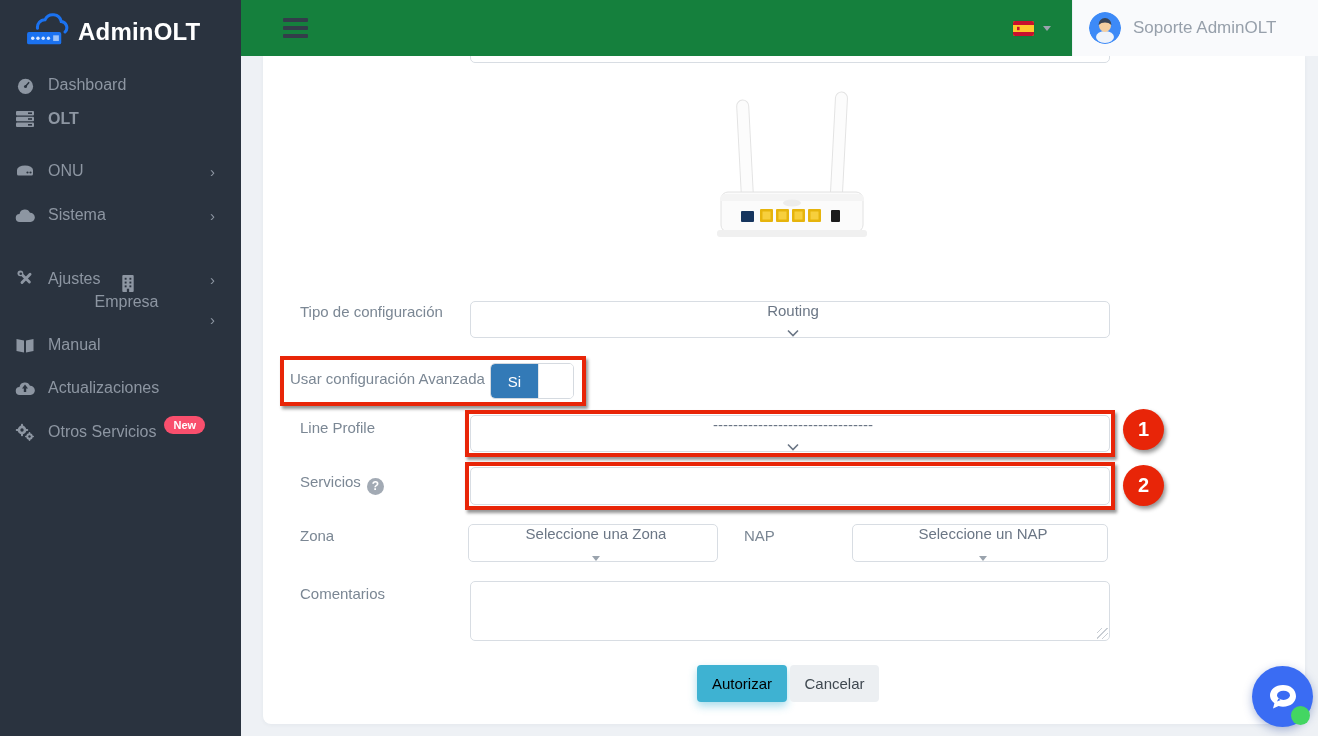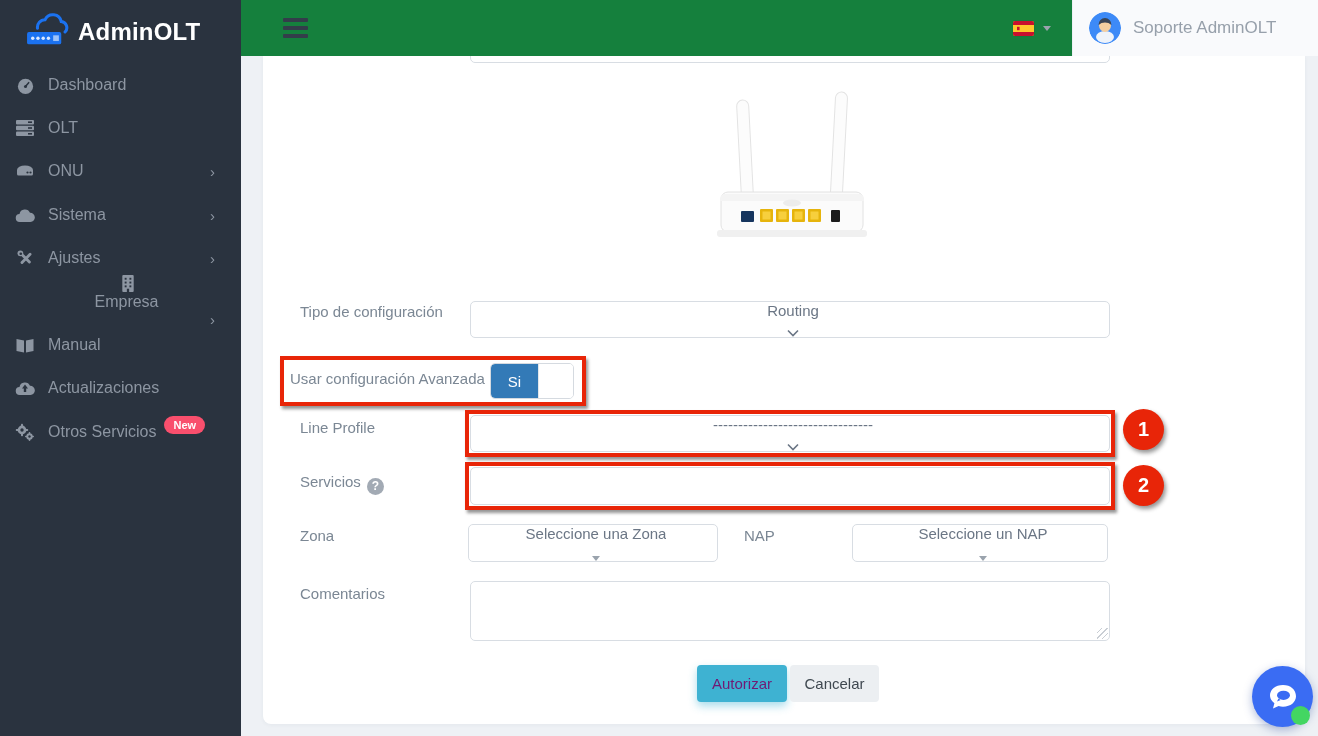--- a/index.html
+++ b/index.html
@@ -56,21 +56,21 @@
   .toggle .on { width:47px; background:#337ab7; color:#fff; font-size:15px; display:flex; align-items:center; justify-content:center; border-radius:4px 0 0 4px; }
   .toggle .knob { flex:1; background:#ffffff; border-left:1px solid #e3e7ea; }
 
   
   .red-box { border:4px solid #e82508; box-shadow:2px 3px 3px rgba(20,20,20,.45); pointer-events:none; z-index:10; }
   .red-circle { width:41px; height:41px; border-radius:50%; background:#e82508; color:#fff; font-size:20px; font-weight:bold;
                 display:flex; align-items:center; justify-content:center; box-shadow:2px 3px 4px rgba(20,20,20,.45); z-index:10; }
 
   
   .btn { height:37px; border:none; border-radius:4px; font-size:15px; font-family:"Liberation Sans",sans-serif; cursor:pointer; }
-  .btn-authorize { width:90px; background:#3eb2d2; color:#701a75; box-shadow:0 4px 8px rgba(62,178,210,.45); }
+  .btn-authorize { width:90px; background:#3eb2d2; color:#000000; box-shadow:0 4px 8px rgba(62,178,210,.45); }
   .btn-cancel { width:89px; background:#eceff2; color:#3f4850; }
 
   
   #chat-btn { left:1252px; top:666px; width:61px; height:61px; border-radius:50%; background:#3a6cf3;
               display:flex; align-items:center; justify-content:center; cursor:pointer; z-index:40;
               box-shadow:0 3px 10px rgba(30,60,150,.35); }
   #chat-online { left:1291px; top:706px; width:19px; height:19px; border-radius:50%; background:#43d662; z-index:41; }
 </style>
 </head>
 <body>
@@ -95,21 +95,21 @@
       <span class="ic">
         <svg width="19" height="19" viewBox="0 0 20 20">
             <circle cx="10" cy="11" r="8" fill="#8d96a2"></circle>
             <rect x="9.2" y="5" width="1.6" height="6.5" rx="0.8" fill="#2a333f" transform="rotate(40 10 11)"></rect>
             <circle cx="10" cy="11" r="1.6" fill="#2a333f"></circle>
           </svg>
       </span>
       <span class="lbl">Dashboard</span>
     </div>
 
-    <div class="abs nav-item" style="top:114px;">
+    <div class="abs nav-item" style="top:105px;font-weight:bold;">
       <span class="ic">
         <svg width="20" height="18" viewBox="0 0 20 18">
             <rect x="1" y="1" width="18" height="4.4" rx="1" fill="#8d96a2"></rect>
             <rect x="1" y="6.8" width="18" height="4.4" rx="1" fill="#8d96a2"></rect>
             <rect x="1" y="12.6" width="18" height="4.4" rx="1" fill="#8d96a2"></rect>
             <rect x="13" y="2.4" width="4" height="1.6" fill="#2a333f"></rect>
             <rect x="13" y="8.2" width="4" height="1.6" fill="#2a333f"></rect>
             <rect x="13" y="14" width="4" height="1.6" fill="#2a333f"></rect>
           </svg>
       </span>
@@ -131,21 +131,21 @@
     <div class="abs nav-item" style="top:201px;">
       <span class="ic">
         <svg width="20" height="15" viewBox="0 0 20 15">
             <path d="M5 14 a4 4 0 0 1 -0.5-8 a5.5 5.5 0 0 1 10.5-1.2 a4.3 4.3 0 0 1 0.5 9.2 z" fill="#8d96a2"></path>
           </svg>
       </span>
       <span class="lbl">Sistema</span>
       <span class="chev">›</span>
     </div>
 
-    <div class="abs nav-item" style="top:244px;">
+    <div class="abs nav-item" style="top:260px;align-items:flex-end;">
       <span class="ic">
         <svg width="19" height="19" viewBox="0 0 20 20">
             <rect x="8.8" y="2" width="3" height="15" rx="1.5" fill="#8d96a2" transform="rotate(45 10 10)"></rect>
             <rect x="8.8" y="2" width="3" height="15" rx="1.5" fill="#8d96a2" transform="rotate(-45 10 10)"></rect>
             <circle cx="4.6" cy="4.6" r="3" fill="#8d96a2"></circle>
             <circle cx="5" cy="5" r="1.4" fill="#2a333f"></circle>
           </svg>
       </span>
       <span class="lbl">Ajustes</span>
       <span class="chev">›</span>

